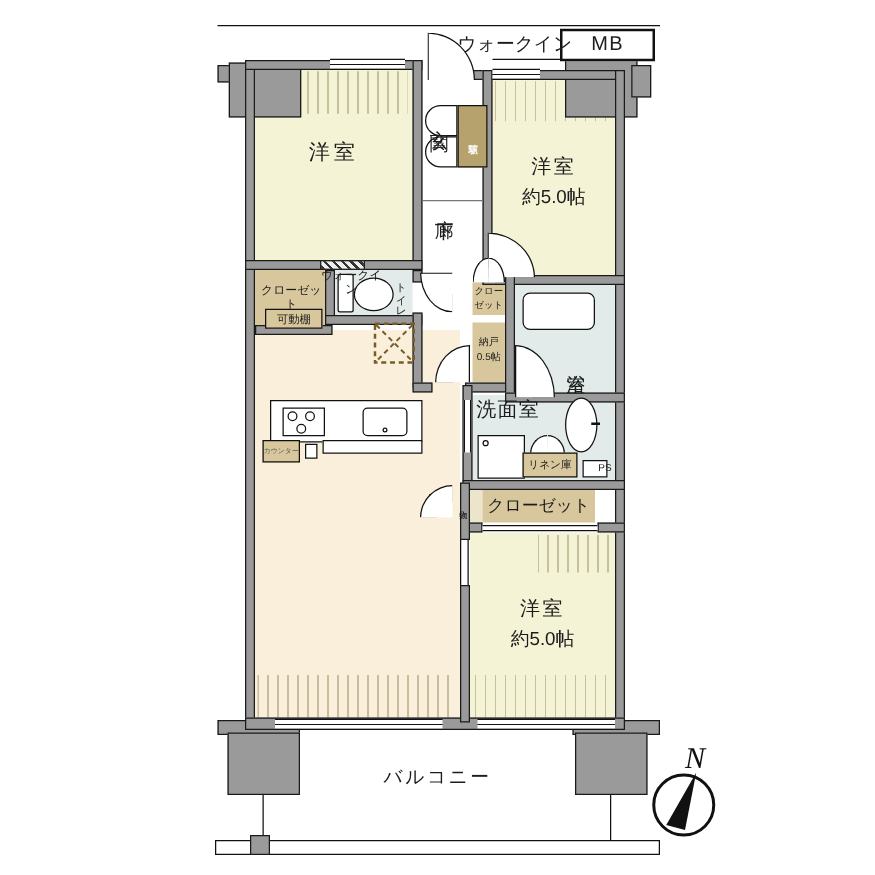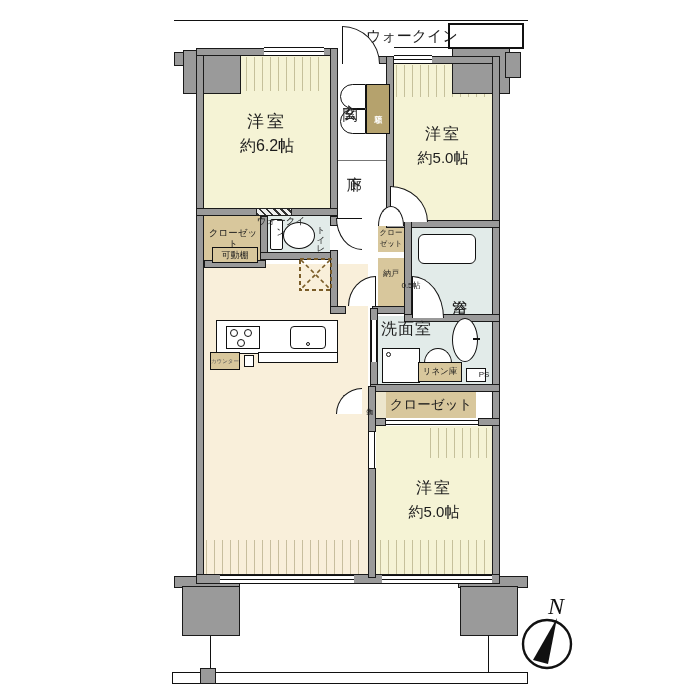--- a/index.html
+++ b/index.html
@@ -127,49 +127,50 @@
   <div class="box bei" style="left:210px;top:352px;width:30px;height:18px;"></div>
   <div class="box" style="left:244px;top:355px;width:10px;height:12px;"></div>
 
   <svg class="abs" style="left:298px;top:257px;" width="35" height="35" viewBox="0 0 35 35">
     <rect x="2" y="2" width="31" height="31" fill="none" stroke="#7a5c28" stroke-width="2" stroke-dasharray="4 3"></rect>
     <line x1="3" y1="3" x2="32" y2="32" stroke="#7a5c28" stroke-width="1.6" stroke-dasharray="4 3"></line>
     <line x1="32" y1="3" x2="3" y2="32" stroke="#7a5c28" stroke-width="1.6" stroke-dasharray="4 3"></line>
   </svg>
 
   <div class="box" style="left:448px;top:23px;width:76px;height:26px;border-width:2.2px;"></div>
+  <div class="lbl c" style="left:448px;top:23px;width:76px;height:26px;font-size:16px;letter-spacing:1px;">MB</div>
   <div class="lbl" style="left:366px;top:27px;font-size:15px;">ウォークイン</div>
 
   <div class="abs" style="left:210px;top:636px;width:0;height:38px;border-left:1.5px solid #111;"></div>
   <div class="abs" style="left:488px;top:636px;width:0;height:38px;border-left:1.5px solid #111;"></div>
   <div class="abs" style="left:172px;top:672px;width:356px;height:12px;border:1.2px solid #111;background:#fff;"></div>
   <div class="w" style="left:200px;top:668px;width:16px;height:16px;"></div>
+  <div class="lbl c" style="left:280px;top:612px;width:140px;height:20px;font-size:15px;letter-spacing:2px;">バルコニー</div>
 
   <svg class="abs" style="left:516px;top:590px;" width="70" height="86" viewBox="0 0 70 86">
     <text x="32" y="24" font-size="24" font-style="italic" font-family="Liberation Serif, serif" fill="#111">N</text>
     <circle cx="31" cy="54" r="24" fill="none" stroke="#111" stroke-width="2.4"></circle>
     <polygon points="17,70 41,28 32,74" fill="#111"></polygon>
   </svg>
 
   <div class="lbl c" style="left:204px;top:112px;width:126px;height:20px;font-size:17px;letter-spacing:3px;">洋室</div>
-  <div class="lbl c" style="left:204px;top:136px;width:126px;height:20px;font-size:16px;">約6.2帖</div>
   <div class="lbl vtxt" style="left:342px;top:92px;height:76px;font-size:15px;letter-spacing:4px;">玄関</div>
   <div class="lbl c vtxt" style="left:368px;top:86px;width:20px;height:46px;font-size:8px;color:#fff;">下駄箱</div>
   <div class="lbl vtxt" style="left:346px;top:164px;height:50px;font-size:15px;letter-spacing:3px;">廊下</div>
   <div class="lbl c" style="left:394px;top:124px;width:98px;height:20px;font-size:16px;letter-spacing:2px;">洋室</div>
   <div class="lbl c" style="left:394px;top:148px;width:98px;height:20px;font-size:15px;">約5.0帖</div>
   <div class="lbl c" style="left:204px;top:221px;width:58px;height:12px;font-size:9.5px;margin-left:48px;">ウォークイン</div>
   <div class="lbl c" style="left:204px;top:233px;width:58px;height:12px;font-size:9.5px;">クローゼット</div>
   <div class="box bei" style="left:212px;top:247px;width:46px;height:16px;border-width:1px;"></div>
   <div class="lbl c" style="left:212px;top:247px;width:46px;height:16px;font-size:9px;">可動棚</div>
   <div class="lbl c vtxt" style="left:314px;top:218px;width:13px;height:34px;font-size:8.5px;">トイレ</div>
   <div class="lbl c" style="left:378px;top:228px;width:26px;height:11px;font-size:7.5px;">クロー</div>
   <div class="lbl c" style="left:378px;top:239px;width:26px;height:11px;font-size:7.5px;">ゼット</div>
   <div class="lbl c" style="left:378px;top:268px;width:26px;height:11px;font-size:8px;">納戸</div>
-  <div class="lbl c" style="left:378px;top:280px;width:26px;height:11px;font-size:8px;margin-left:20px;">0.5帖</div>
+  <div class="lbl c" style="left:378px;top:280px;width:26px;height:11px;font-size:8px;">0.5帖</div>
   <div class="lbl c vtxt" style="left:448px;top:264px;width:24px;height:48px;font-size:15px;">浴室</div>
   <div class="lbl" style="left:381px;top:320px;font-size:16px;letter-spacing:1px;">洗面室</div>
   <div class="lbl c" style="left:418px;top:362px;width:44px;height:20px;font-size:8.5px;">リネン庫</div>
   <div class="lbl c" style="left:466px;top:368px;width:36px;height:14px;font-size:8px;">PS</div>
   <div class="lbl c vtxt" style="left:364px;top:390px;width:12px;height:26px;font-size:6.5px;">物入</div>
   <div class="lbl c" style="left:386px;top:392px;width:90px;height:26px;font-size:13.5px;">クローゼット</div>
   <div class="lbl c" style="left:376px;top:478px;width:116px;height:20px;font-size:16px;letter-spacing:2px;">洋室</div>
   <div class="lbl c" style="left:376px;top:502px;width:116px;height:20px;font-size:15px;">約5.0帖</div>
   <div class="lbl c" style="left:210px;top:352px;width:30px;height:18px;font-size:5.5px;color:#555;">カウンター</div>
 

